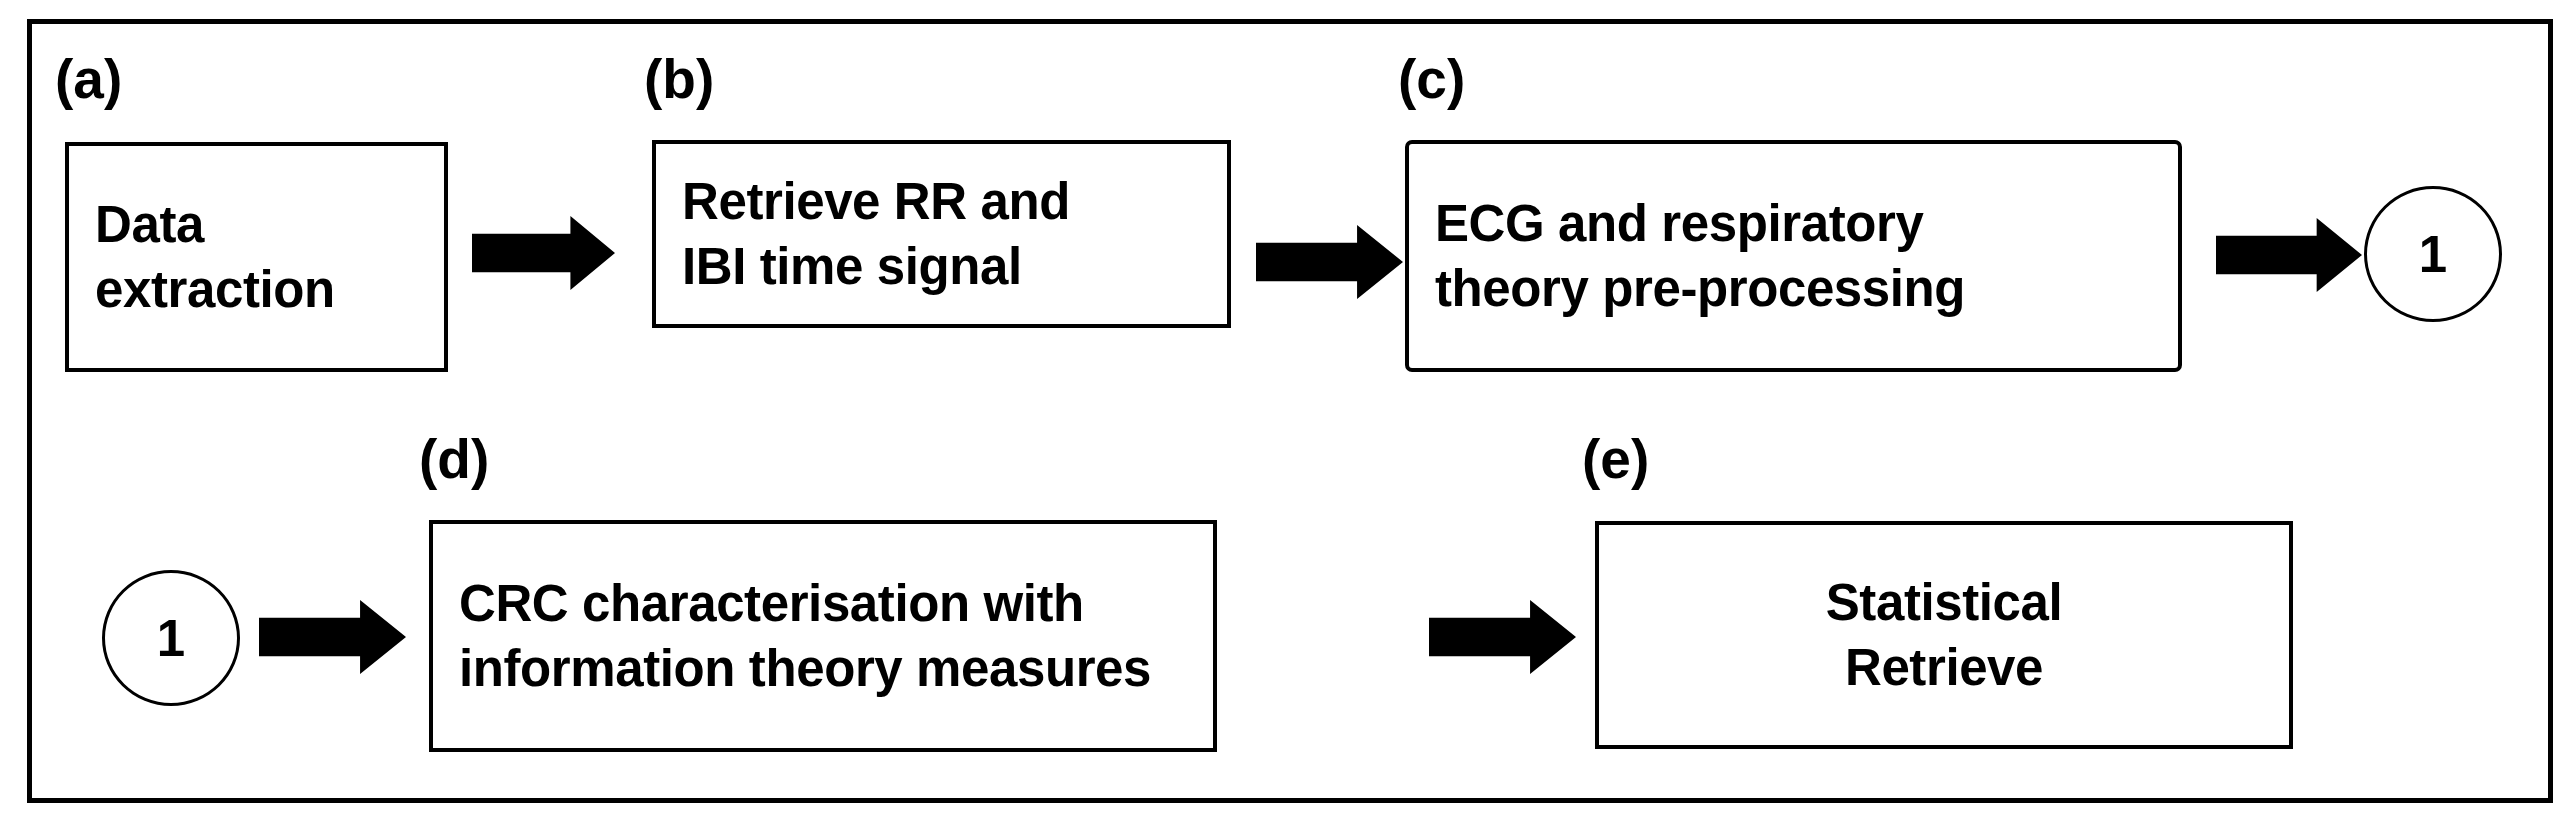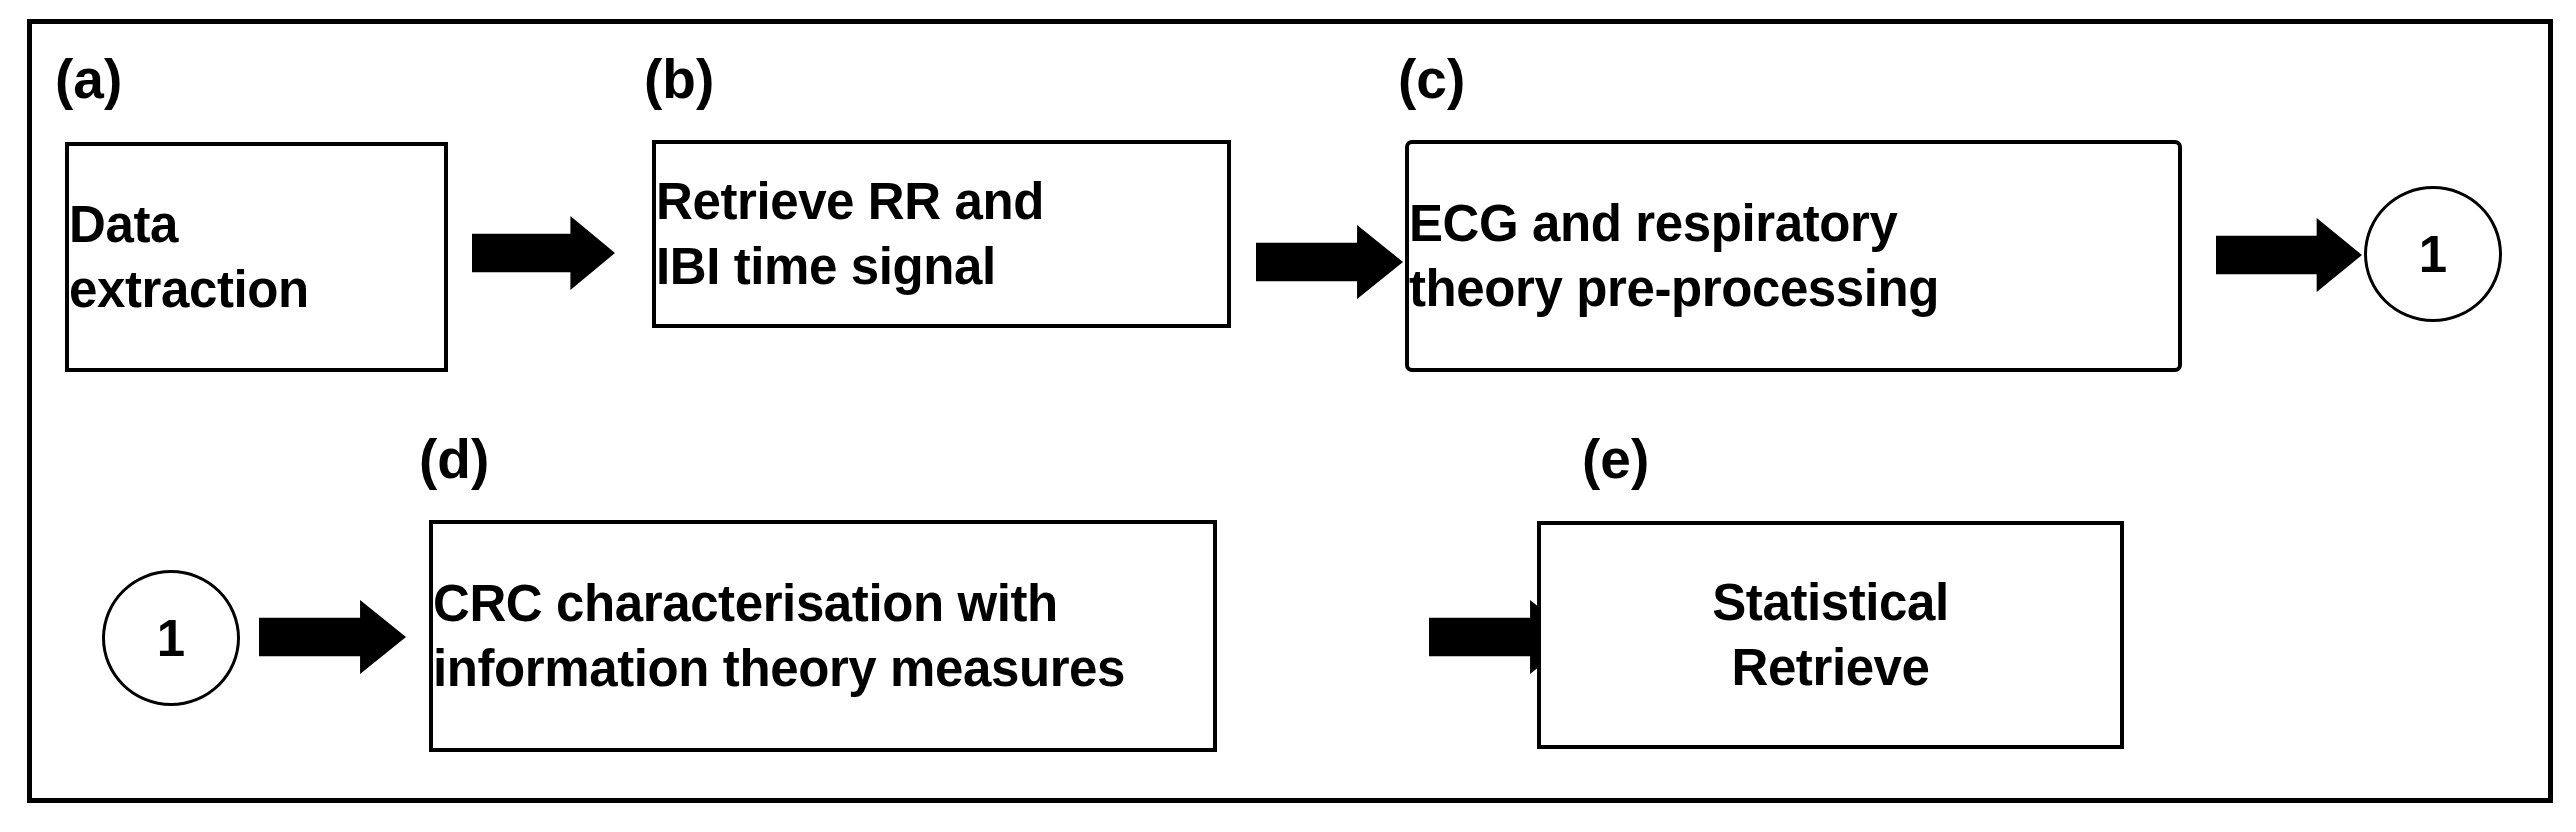--- a/index.html
+++ b/index.html
@@ -40,28 +40,28 @@
     justify-content: center;
     color: #000000;
     font-weight: bold;
     font-size: 51px;
     line-height: 1.28;
     letter-spacing: -0.4px;
   }
   .proc-box .line {
     white-space: pre;
   }
-  .align-left  { align-items: flex-start; text-align: right; }
+  .align-left  { align-items: flex-start; padding-left: 26px; text-align: right; }
   .align-center{ align-items: center; text-align: center; }
 
   #box-a { left: 65px;  top: 142px; width: 383px;  height: 230px; }
   #box-b { left: 652px; top: 140px; width: 579px;  height: 188px; }
   #box-c { left: 1405px;top: 140px; width: 777px; height: 232px; border-radius: 7px; }
   #box-d { left: 429px; top: 520px; width: 788px; height: 232px; }
-  #box-e { left: 1537px;top: 521px; width: 587px;  height: 228px; }
+  #box-e { left: 1595px;top: 521px; width: 698px;  height: 228px; }
 
   
   .panel-label {
     position: absolute;
     font-weight: bold;
     font-size: 55px;
     color: #000000;
     line-height: 1;
     white-space: pre;
   }

